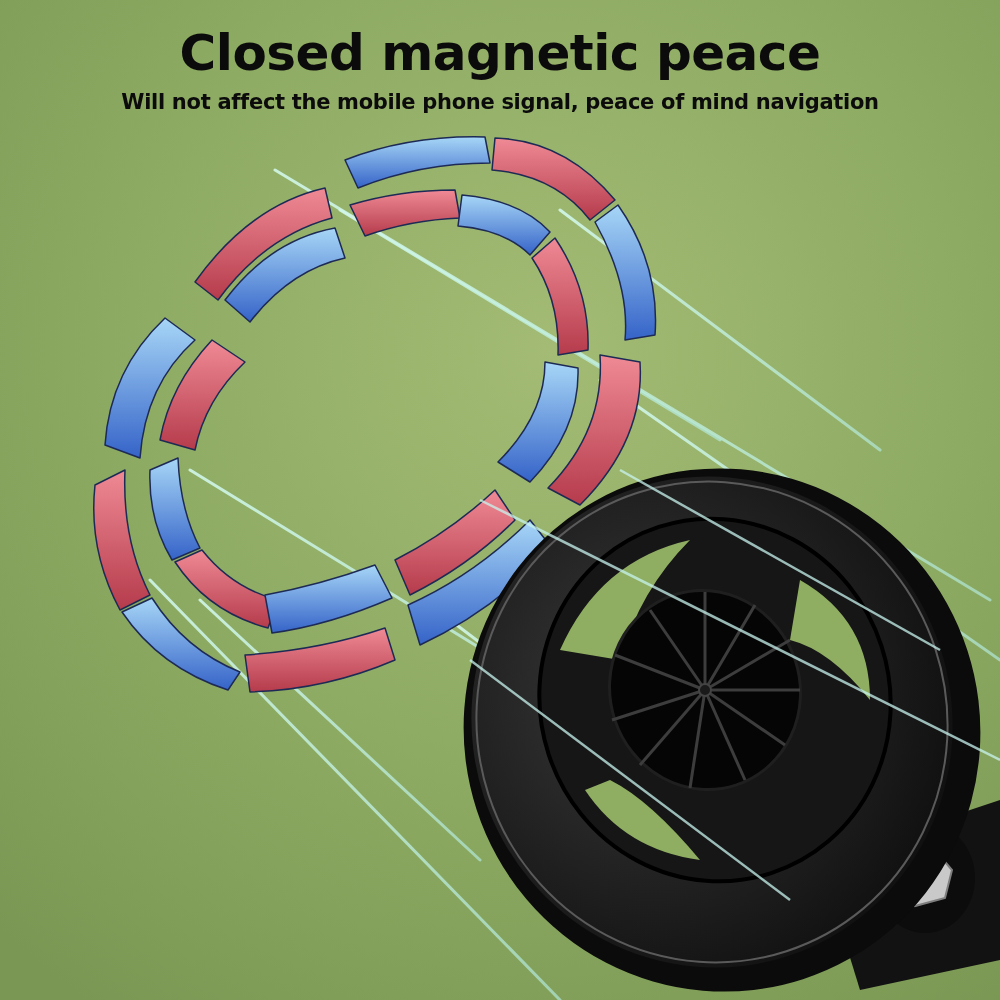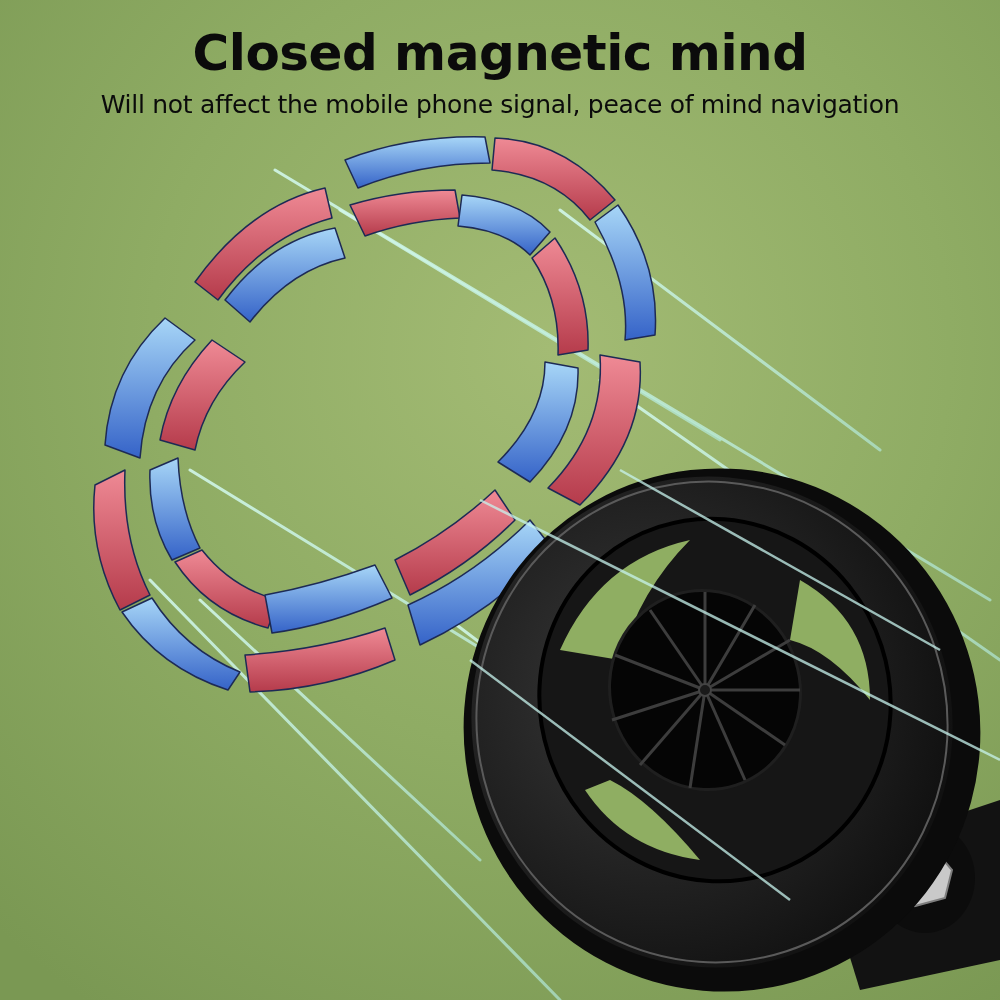--- a/index.html
+++ b/index.html
@@ -1,21 +1,21 @@
 <!DOCTYPE html>
 <html><head>
 <meta charset="utf-8">
 <style>
   html, body { margin:0; padding:0; }
   body { width:1000px; height:1000px; overflow:hidden; position:relative;
          background:#7d9a55; font-family:"DejaVu Sans", sans-serif; }
   #scene { position:absolute; left:0; top:0; width:1000px; height:1000px; }
   .headline { position:absolute; left:0; width:1000px; text-align:center; color:#0b0b0b; }
   #title { top:24px; font-size:50px; font-weight:bold; letter-spacing:-0.5px; }
-  #subtitle { top:90px; font-size:25px; letter-spacing:-0.3px; }
+  #subtitle { top:90px; font-size:21px; letter-spacing:-0.3px;font-weight:bold; }
 </style>
 </head>
 <body>
 
 <svg id="scene" viewBox="0 0 1000 1000" xmlns="http://www.w3.org/2000/svg">
   <defs>
     <radialGradient id="bg" cx="0.55" cy="0.35" r="0.8">
       <stop offset="0" stop-color="#a3bb74"></stop>
       <stop offset="0.5" stop-color="#8fac64"></stop>
       <stop offset="1" stop-color="#7a9853"></stop>
@@ -120,14 +120,14 @@
     </g>
   </g>
 
   <g stroke="#c8f4ee" stroke-width="2.5" opacity="0.75">
     <line x1="480" y1="500" x2="1000" y2="760"></line>
     <line x1="620" y1="470" x2="940" y2="650"></line>
     <line x1="470" y1="660" x2="790" y2="900"></line>
   </g>
 </svg>
 
-<div id="title" class="headline">Closed magnetic mind</div>
+<div id="title" class="headline">Closed magnetic peace</div>
 <div id="subtitle" class="headline">Will not affect the mobile phone signal, peace of mind navigation</div>
 
 </body></html>

